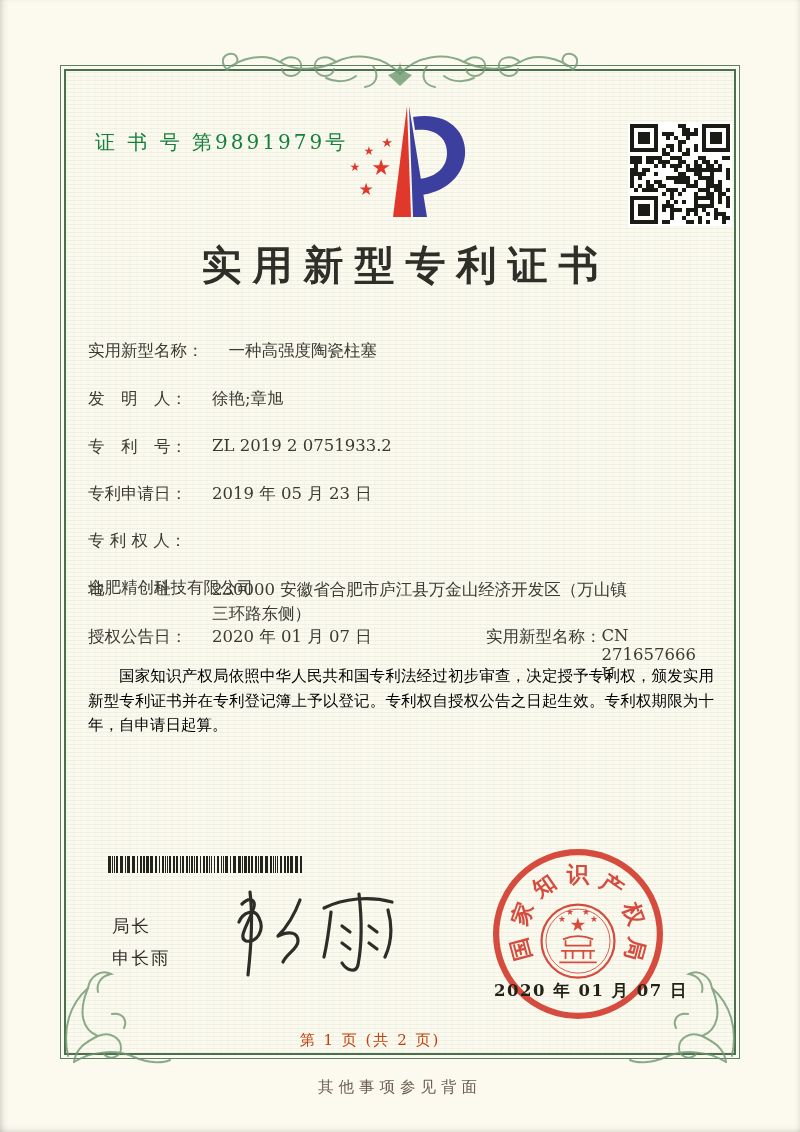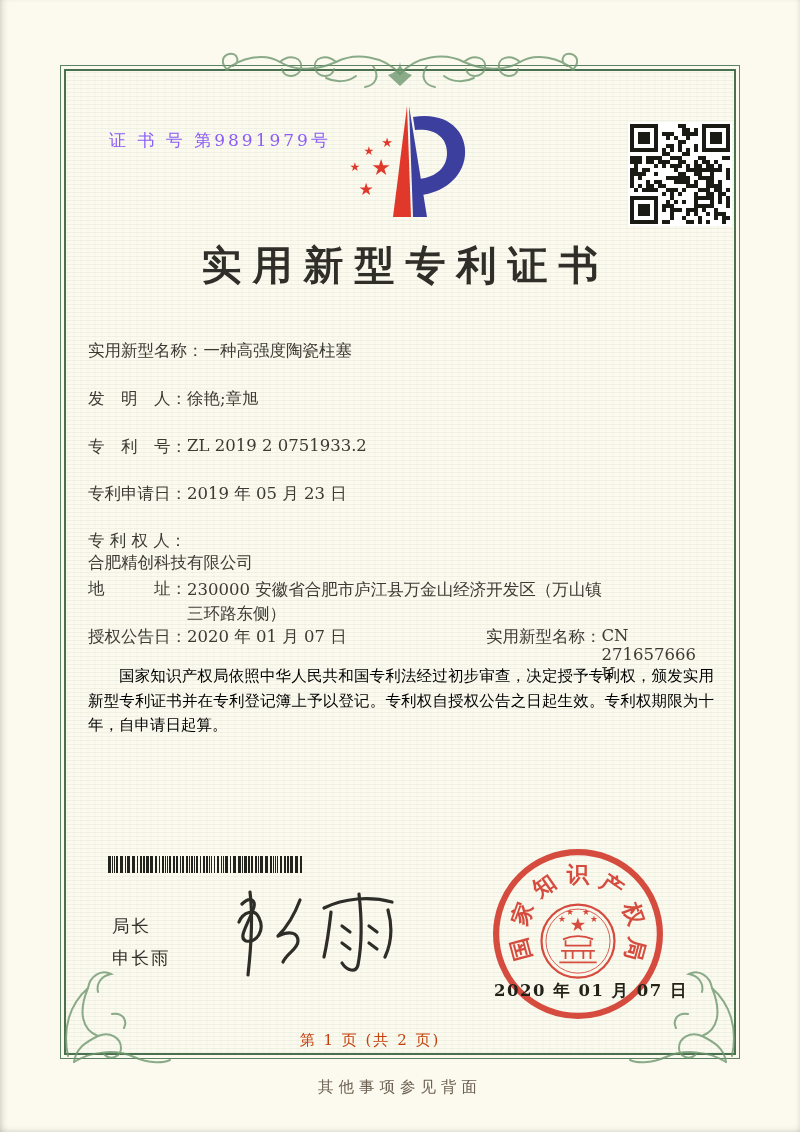--- a/index.html
+++ b/index.html
@@ -12,23 +12,23 @@
   
   .frame{
     position:absolute;left:64px;top:69px;width:672px;height:986px;
     border:2.5px solid #4a7050;outline:1px solid #5c8160;outline-offset:3px;
     background:
       repeating-linear-gradient(0deg, rgba(110,150,110,0.085) 0 1px, rgba(110,150,110,0) 1px 4px),
       repeating-linear-gradient(90deg, rgba(140,170,140,0.035) 0 2px, rgba(140,170,140,0) 2px 7px);
     box-sizing:border-box;
   }
   .abs{position:absolute;}
-  .cert-no{left:95px;top:129px;font-size:17px;color:#8b5cf6;letter-spacing:3px;margin-left:14px;}
+  .cert-no{left:95px;top:129px;font-size:20px;color:#15803d;letter-spacing:3px;}
   .title{left:0;top:238px;width:800px;text-align:center;font-size:40px;font-weight:700;color:#2f2e29;letter-spacing:11px;text-indent:11px;}
-  .row{left:88px;font-size:16.5px;color:#3b3a33;display:flex;align-items:flex-start;}
+  .row{left:88px;font-size:16.5px;color:#3b3a33;display:flex;align-items:flex-start;gap:25px;}
   .row .lbl{white-space:pre;flex:0 0 auto;}
   .row .val{flex:0 1 auto;}
   .row-addr .val{width:425px;line-height:24px;}
   .grant2{position:absolute;left:398px;top:0;display:flex;font-size:16.5px;color:#3b3a33;}
   .paras{left:88px;top:664px;width:626px;font-size:15.5px;line-height:24.5px;color:#000000;text-align:justify;}
   .paras p{margin:0;text-indent:2em;}
   .officer{left:112px;font-size:17.5px;color:#33322c;letter-spacing:2px;}
   .seal-date{left:494px;top:980px;font-size:16.5px;font-weight:600;color:#232219;letter-spacing:1.5px;}
   .footer-page{left:0;top:1031px;width:740px;text-align:center;font-size:15px;color:#c2410c;letter-spacing:2px;}
   .back-note{left:0;top:1077px;width:800px;text-align:center;font-size:15.5px;color:#6c6052;letter-spacing:5px;}

